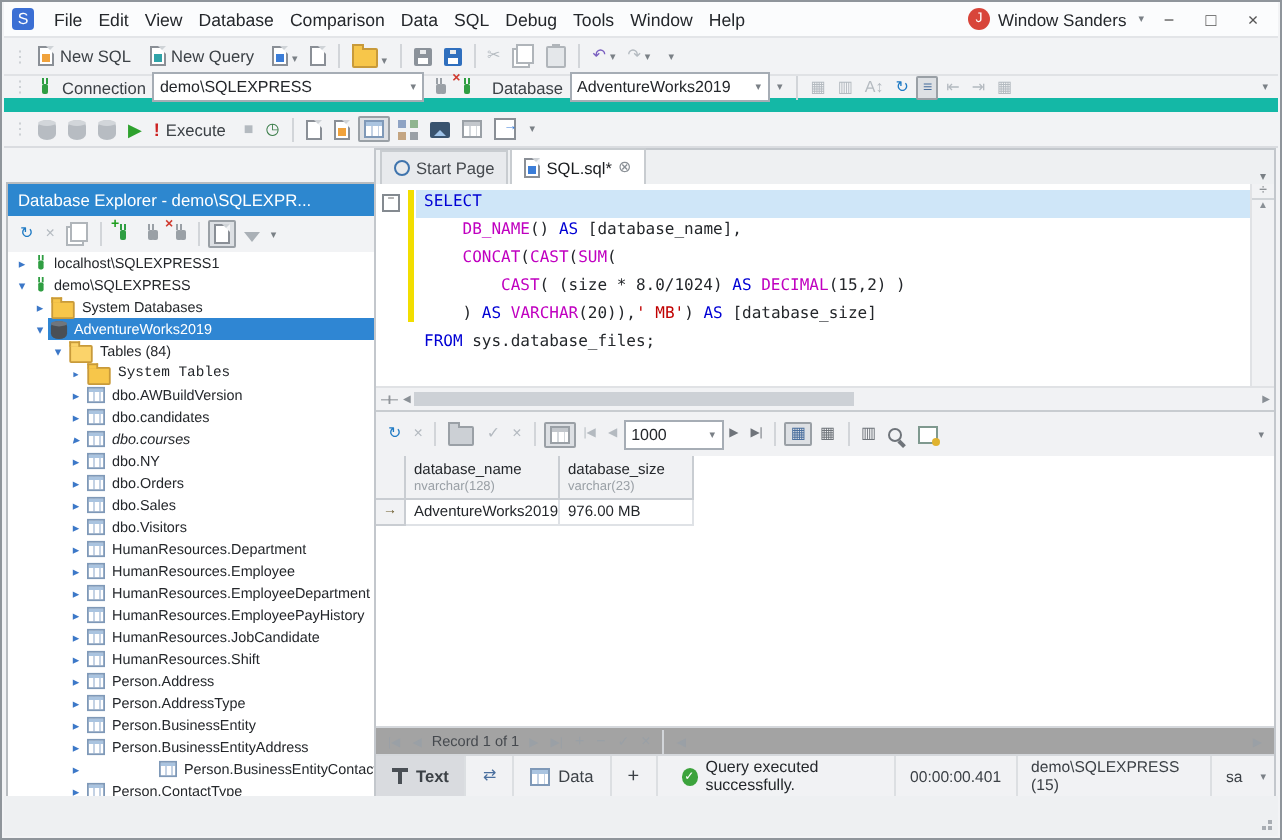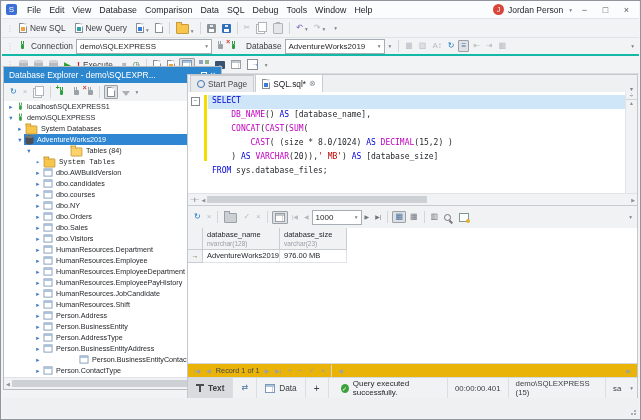--- a/index.html
+++ b/index.html
@@ -24,21 +24,21 @@
   .appicon{width:11px;height:11px;background:#3b6fd4;border-radius:2px;color:#fff;font-size:8px;
            display:flex;align-items:center;justify-content:center;margin-right:6px}
   .mi{padding:0 4px;font-size:8.8px}
   .tright{margin-left:auto;display:flex;align-items:center;gap:4px}
   .avatar{width:11px;height:11px;border-radius:50%;background:#d8453a;color:#fff;font-size:7px;
           display:flex;align-items:center;justify-content:center}
   .winbtn{width:17px;text-align:center;font-size:9px;color:#555}
 
   
   #tb1{top:18px;height:19px;background:#f2f3f5;border-bottom:1px solid #e0e2e5;padding-left:4px}
-  #tb2{top:37px;height:18px;background:#f2f3f5;border-bottom:2px solid #14b8a6;padding-left:4px}
+  #tb2{top:37px;height:18px;background:#f2f3f5;border-bottom:7px solid #14b8a6;padding-left:4px}
   #tb3{top:55px;height:18px;background:#f2f3f5;border-bottom:1px solid #dadce0;padding-left:4px}
   .tlabel{font-size:8.3px;color:#3c4146;margin:0 3px}
   .combo{height:13px;background:#fff;border:1px solid #a6adb5;display:flex;align-items:center;
          padding:0 3px;font-size:8px;justify-content:space-between}
   .grip3{color:#c6cace;font-size:8px;margin-right:3px;letter-spacing:-1px}
 
   
   .ic{display:inline-block;position:relative;flex:0 0 auto}
   .ico-doc{width:8px;height:10px;border:1px solid #8a8f96;background:#fff;box-sizing:border-box}
   .ico-doc::after{content:"";position:absolute;top:-1px;right:-1px;border:2px solid;
@@ -93,21 +93,21 @@
   .ico-pin::before{content:"";position:absolute;top:1px;left:1px;width:4px;height:4px;border:1px solid #fff}
   .ico-pin::after{content:"";position:absolute;left:3px;top:7px;width:1px;height:3px;background:#fff}
   .ico-start{width:8px;height:8px;border:1.5px solid #3f74ad;border-radius:50%;box-sizing:border-box}
   .ico-funnel{width:0;height:0;border-left:4px solid transparent;border-right:4px solid transparent;
         border-top:5px solid #aab0b6;margin-top:2px}
   .ico-ttext{width:8px;height:8px}
   .ico-ttext::before{content:"";position:absolute;top:0;left:0;width:8px;height:2px;background:#4a4f55}
   .ico-ttext::after{content:"";position:absolute;top:2px;left:3px;width:2px;height:6px;background:#4a4f55}
 
   
-  #explorer{position:absolute;left:2px;top:65px;width:219px;height:324px;background:#737373;
+  #explorer{position:absolute;left:2px;top:90px;width:219px;height:324px;background:#737373;
             border:1px solid #b8bcc0;box-sizing:border-box}
   .exp-title{height:16px;background:#2d87cf;color:#fff;display:flex;align-items:center;padding:0 2px 0 5px;font-size:8.4px}
   .exp-title .t{flex:1;white-space:nowrap;overflow:hidden}
   .exp-close{color:#fff;font-size:9px;width:12px;text-align:center}
   .exp-tools{height:18px;background:#f2f3f5;border-bottom:1px solid #dadce0;display:flex;align-items:center;padding-left:3px}
   #tree{position:absolute;top:34px;left:0;right:11px;bottom:12px;overflow:hidden;background:#fff}
   .trow{height:11px;display:flex;align-items:center;white-space:nowrap}
   .arr{width:8px;font-size:6.5px;color:#3c78c8;text-align:center;flex:0 0 auto}
   .wrap{display:flex;align-items:center;flex:1;height:11px;gap:3px;padding-left:1px}
   .trow.sel .wrap{background:#2f86d3;color:#fff}
@@ -161,21 +161,21 @@
         box-sizing:border-box;padding:2px 0 0 4px}
   .gname{font-size:7.5px;color:#24272b}
   .gtype{font-size:6.5px;color:#9aa0a6;margin-top:1px}
   .c0{width:77px}.c1{width:67px}
   .grow{display:flex;height:13px}
   .gmark{width:15px;background:#f1f2f4;border-right:1px solid #c9cdd2;border-bottom:1px solid #c9cdd2;
          box-sizing:border-box;font-size:7px;color:#6b5b2a;text-align:center;line-height:12px}
   .gcell{border-right:1px solid #dfe2e6;border-bottom:1px solid #dfe2e6;box-sizing:border-box;
          font-size:7.5px;line-height:12px;padding-left:4px;background:#fff}
 
-  #recnav{position:absolute;left:0;right:0;bottom:21px;height:14px;background:#eab308;border-top:1px solid #d5d8dc;
+  #recnav{position:absolute;left:0;right:0;bottom:21px;height:14px;background:#a3a3a3;border-top:1px solid #d5d8dc;
           display:flex;align-items:center;padding:0 3px;font-size:7.5px;color:#45494e;box-sizing:border-box}
   .nbtn{color:#9aa0a6;font-size:6px;padding:0 3px}
   .rectext{margin:0 2px;font-size:7.3px}
 
   #btabs{position:absolute;left:0;right:0;bottom:0;height:21px;background:#f1f2f4;border-top:1px solid #d5d8dc;
          display:flex;align-items:center;box-sizing:border-box}
   .btab{height:100%;display:flex;align-items:center;gap:4px;padding:0 8px;font-size:8.3px;color:#3c4146;
         border-right:1px solid #dcdfe2;box-sizing:border-box}
   .btab.active{background:#d9dbdf;font-weight:bold}
   .statusmsg{display:flex;align-items:center;gap:4px;margin-left:12px}
@@ -212,21 +212,21 @@
         <span class="mi">Comparison</span>
         <span class="mi">Data</span>
         <span class="mi">SQL</span>
         <span class="mi">Debug</span>
         <span class="mi">Tools</span>
         <span class="mi">Window</span>
         <span class="mi">Help</span>
       </div>
     <div class="tright">
       <span class="avatar">J</span>
-      <span style="font-size:8.5px">Jordan Person</span>
+      <span style="font-size:8.5px">Window Sanders</span>
       <span class="dd"></span>
       <span class="winbtn">−</span>
       <span class="winbtn">□</span>
       <span class="winbtn">×</span>
     </div>
   </div>
 
   <div class="bar" id="tb1">
     <span class="grip3">⋮</span>
     <span class="tbtn">
@@ -406,21 +406,21 @@
             <span class="tlbl">System Databases</span>
           </span>
         </div>
         <div class="trow sel" style="padding-left: 12px;">
           <span class="arr">▾</span>
           <span class="wrap">
             <span class="ic ticon ico-db"></span>
             <span class="tlbl">AdventureWorks2019</span>
           </span>
         </div>
-        <div class="trow" style="padding-left: 21px; gap: 36px;">
+        <div class="trow" style="padding-left: 21px;">
           <span class="arr">▾</span>
           <span class="wrap">
             <span class="ic ticon ico-folder-open"></span>
             <span class="tlbl">Tables (84)</span>
           </span>
         </div>
         <div class="trow" style="padding-left: 30px; font-family: Liberation Mono, monospace;">
           <span class="arr">▸</span>
           <span class="wrap">
             <span class="ic ticon ico-folder"></span>
@@ -434,21 +434,21 @@
             <span class="tlbl">dbo.AWBuildVersion</span>
           </span>
         </div>
         <div class="trow" style="padding-left: 30px;">
           <span class="arr">▸</span>
           <span class="wrap">
             <span class="ic ticon ico-table"></span>
             <span class="tlbl">dbo.candidates</span>
           </span>
         </div>
-        <div class="trow" style="padding-left: 30px;">
+        <div class="trow" style="padding-left: 30px; font-style: italic;">
           <span class="arr">▸</span>
           <span class="wrap">
             <span class="ic ticon ico-table"></span>
             <span class="tlbl">dbo.courses</span>
           </span>
         </div>
         <div class="trow" style="padding-left: 30px;">
           <span class="arr">▸</span>
           <span class="wrap">
             <span class="ic ticon ico-table"></span>
@@ -522,28 +522,28 @@
           <span class="arr">▸</span>
           <span class="wrap">
             <span class="ic ticon ico-table"></span>
             <span class="tlbl">Person.Address</span>
           </span>
         </div>
         <div class="trow" style="padding-left: 30px;">
           <span class="arr">▸</span>
           <span class="wrap">
             <span class="ic ticon ico-table"></span>
+            <span class="tlbl">Person.AddressType</span>
+          </span>
+        </div>
+        <div class="trow" style="padding-left: 30px;">
+          <span class="arr">▸</span>
+          <span class="wrap">
+            <span class="ic ticon ico-table"></span>
             <span class="tlbl">Person.BusinessEntity</span>
-          </span>
-        </div>
-        <div class="trow" style="padding-left: 30px;">
-          <span class="arr">▸</span>
-          <span class="wrap">
-            <span class="ic ticon ico-table"></span>
-            <span class="tlbl">Person.AddressType</span>
           </span>
         </div>
         <div class="trow" style="padding-left: 30px;">
           <span class="arr">▸</span>
           <span class="wrap">
             <span class="ic ticon ico-table"></span>
             <span class="tlbl">Person.BusinessEntityAddress</span>
           </span>
         </div>
         <div class="trow" style="padding-left: 30px; gap: 36px;">

